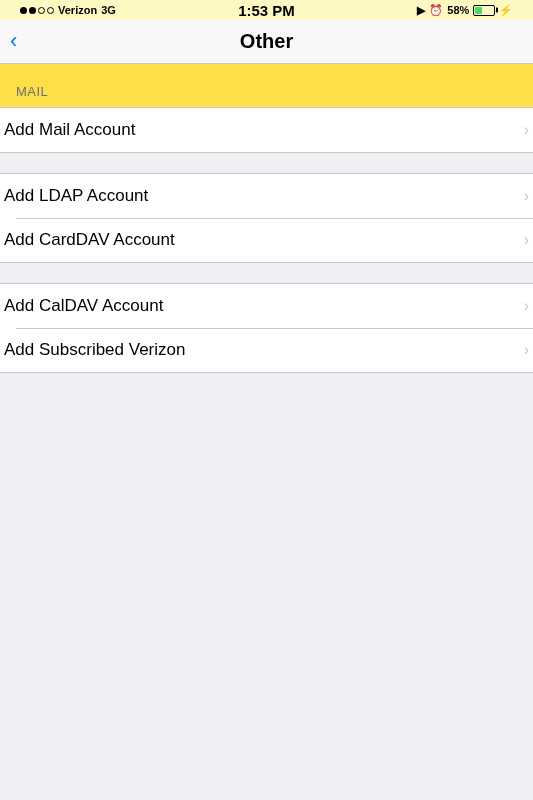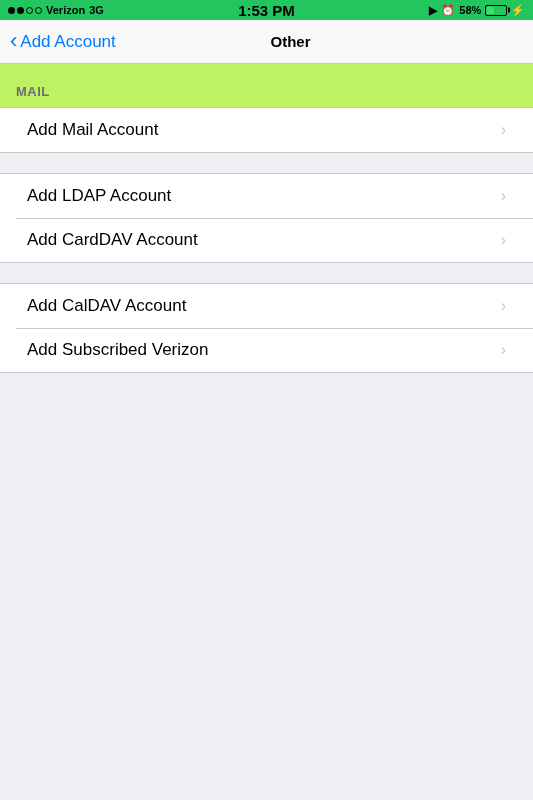--- a/index.html
+++ b/index.html
@@ -13,25 +13,25 @@
       height: 800px;
       background: #efeff4;
       font-family: -apple-system, 'Helvetica Neue', Helvetica, Arial, sans-serif;
       overflow: hidden;
     }
 
     
     .status-bar {
       width: 100%;
       height: 20px;
-      background: #22c55e;
+      background: #fef9c3;
       display: flex;
       align-items: center;
       justify-content: space-between;
-      padding: 0 8px;
+      padding: 0 20px;
       font-size: 11px;
       font-weight: 600;
       color: #000;
     }
 
     .status-left {
       display: flex;
       align-items: center;
       gap: 4px;
     }
@@ -129,58 +129,57 @@
     .back-chevron {
       font-size: 22px;
       line-height: 1;
       margin-top: -1px;
     }
 
     .nav-title {
       position: absolute;
       left: 50%;
       transform: translateX(-50%);
-      font-size: 15px;
+      font-size: 20px;
       font-weight: 700;
       color: #000;
-      margin-left: 24px;
     }
 
     
     .content {
       width: 100%;
       background: #efeff4;
     }
 
     
     .section {
       margin-bottom: 0;
     }
 
     .section-header {
       padding: 20px 16px 8px 16px;
       font-size: 13px;
-      font-weight: 700;
+      font-weight: 400;
       color: #6d6d72;
       letter-spacing: 0.5px;
-      background: #bef264;
+      background: #fde047;
       text-transform: uppercase;
     }
 
     .section-body {
       background: #fff;
       border-top: 1px solid #c8c7cc;
       border-bottom: 1px solid #c8c7cc;
     }
 
     .list-item {
       display: flex;
       align-items: center;
       justify-content: space-between;
-      padding: 0 27px;
+      padding: 0 4px;
       height: 44px;
       background: #fff;
       cursor: pointer;
       position: relative;
     }
 
     .list-item + .list-item::before {
       content: '';
       position: absolute;
       top: 0;
@@ -229,21 +228,20 @@
         <div class="battery-fill"></div>
       </div>
     </div>
     <span>⚡</span>
   </div>
 </div>
 
 <div class="nav-bar">
   <div class="back-button">
     <span class="back-chevron">‹</span>
-    <span>Add Account</span>
   </div>
   <div class="nav-title">Other</div>
 </div>
 
 <div class="content">
 
   <div class="section">
     <div class="section-header">
       <span>MAIL</span>
     </div>

